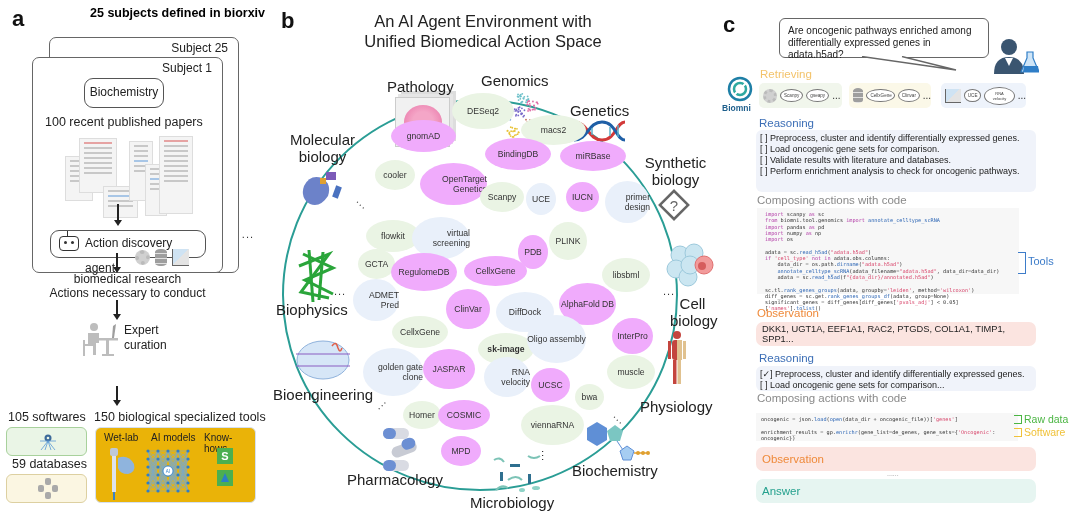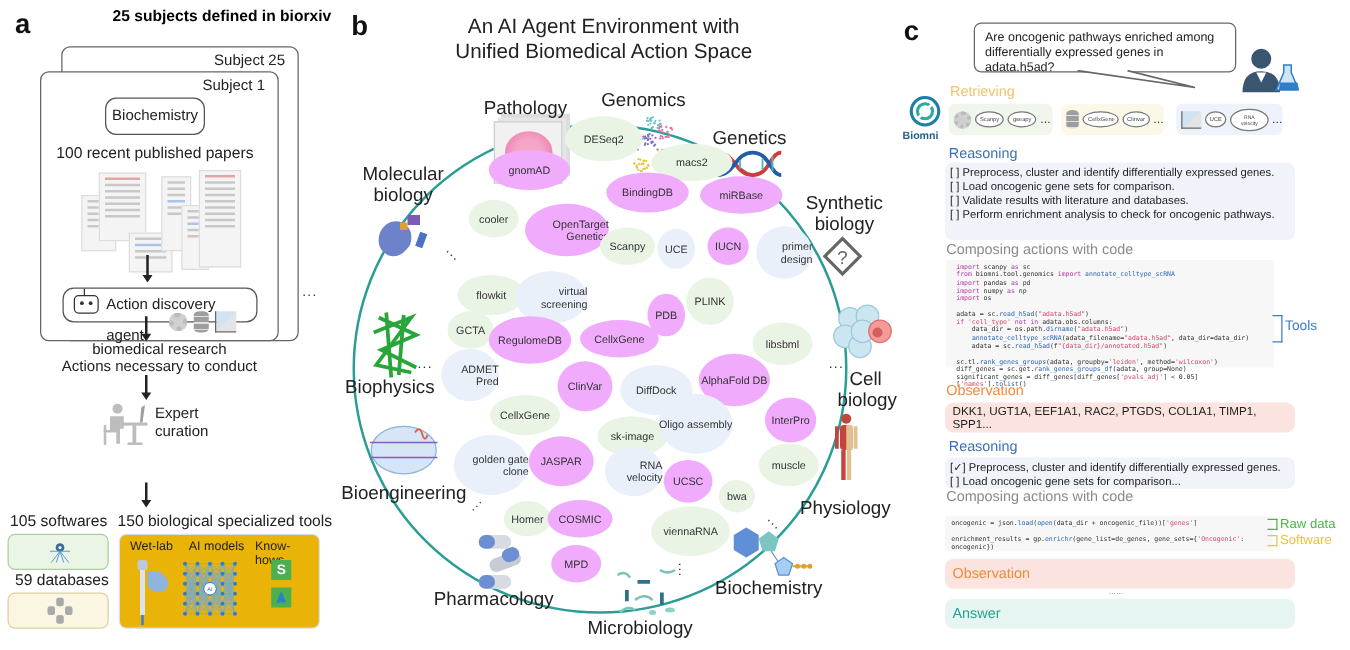--- a/index.html
+++ b/index.html
@@ -702,21 +702,21 @@
     <div class="tool-oval g" style="left: 358px; top: 249px; width: 37px; height: 30px;">GCTA</div>
     <div class="tool-oval y" style="left: 391px; top: 253px; width: 66px; height: 38px;">RegulomeDB</div>
     <div class="tool-oval y" style="left: 464px; top: 256px; width: 63px; height: 30px;">CellxGene</div>
     <div class="tool-oval g" style="left: 602px; top: 258px; width: 48px; height: 34px;">libsbml</div>
     <div class="tool-oval y" style="left: 559px; top: 283px; width: 57px; height: 42px;">AlphaFold DB</div>
     <div class="tool-oval bl" style="left: 353px; top: 279px; width: 46px; height: 42px;">ADMET Pred</div>
     <div class="tool-oval y" style="left: 446px; top: 289px; width: 44px; height: 40px;">ClinVar</div>
     <div class="tool-oval bl" style="left: 496px; top: 292px; width: 58px; height: 40px;">DiffDock</div>
     <div class="tool-oval y" style="left: 612px; top: 318px; width: 41px; height: 36px;">InterPro</div>
     <div class="tool-oval g" style="left: 392px; top: 316px; width: 56px; height: 32px;">CellxGene</div>
-    <div class="tool-oval g" style="left: 478px; top: 333px; width: 56px; height: 32px;">sk-image</div>
+    <div class="tool-oval g" style="left: 478px; top: 333px; width: 56px; height: 32px; font-weight: bold;">sk-image</div>
     <div class="tool-oval bl" style="left: 527px; top: 315px; width: 59px; height: 48px;">Oligo assembly</div>
     <div class="tool-oval bl" style="left: 363px; top: 348px; width: 60px; height: 48px;">golden gate clone</div>
     <div class="tool-oval y" style="left: 423px; top: 349px; width: 52px; height: 40px;">JASPAR</div>
     <div class="tool-oval bl" style="left: 484px; top: 357px; width: 46px; height: 40px;">RNA velocity</div>
     <div class="tool-oval y" style="left: 531px; top: 368px; width: 39px; height: 34px;">UCSC</div>
     <div class="tool-oval g" style="left: 607px; top: 355px; width: 48px; height: 34px;">muscle</div>
     <div class="tool-oval g" style="left: 575px; top: 384px; width: 29px; height: 26px;">bwa</div>
     <div class="tool-oval g" style="left: 403px; top: 401px; width: 38px; height: 28px;">Homer</div>
     <div class="tool-oval y" style="left: 438px; top: 400px; width: 52px; height: 30px;">COSMIC</div>
     <div class="tool-oval g" style="left: 521px; top: 405px; width: 63px; height: 40px;">viennaRNA</div>

